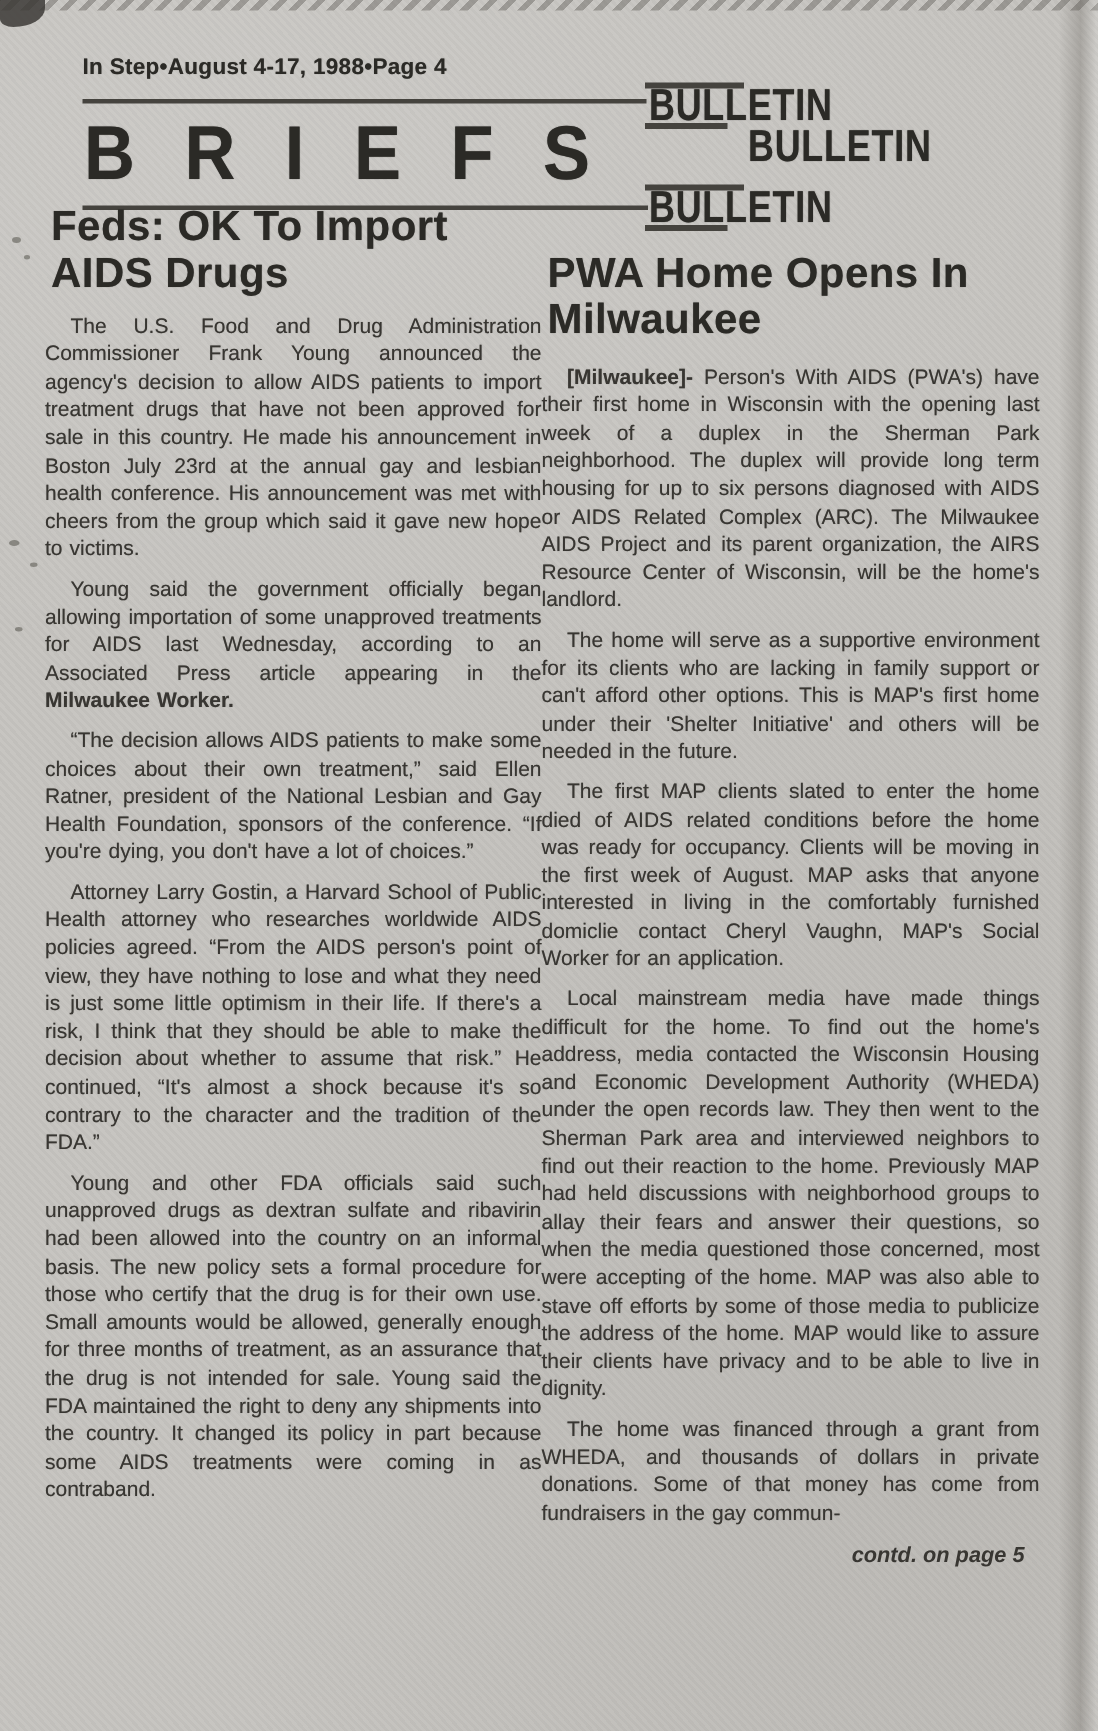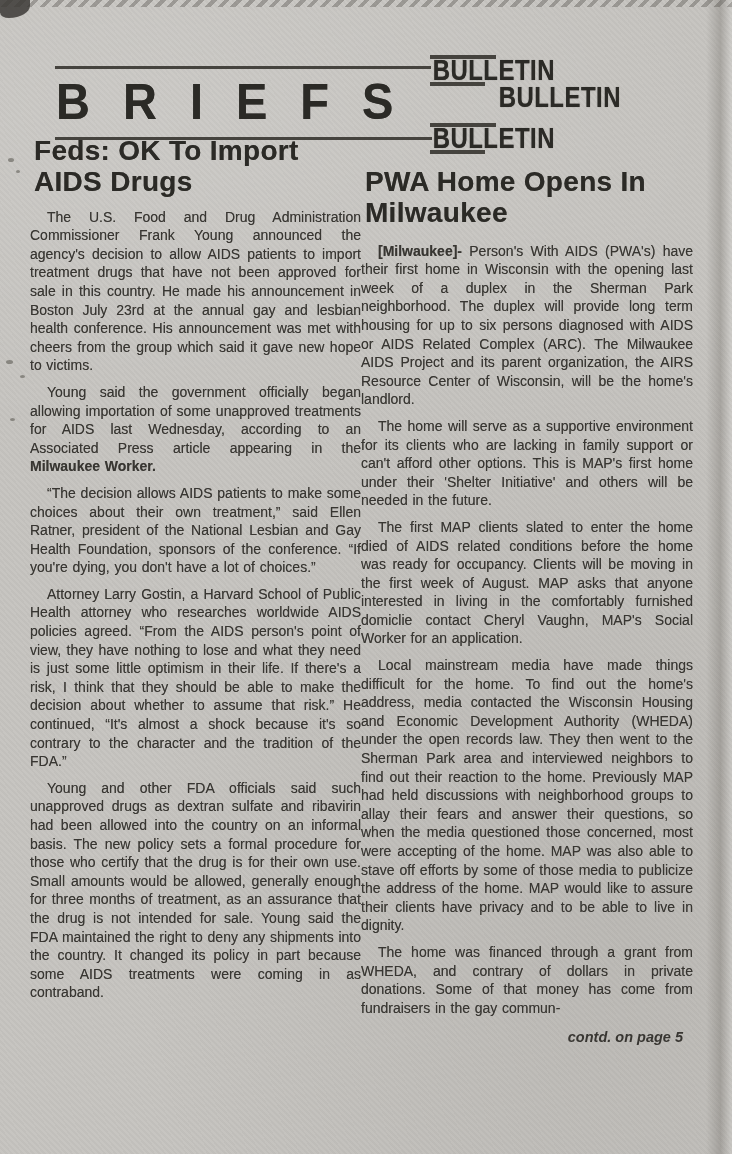--- a/index.html
+++ b/index.html
@@ -117,20 +117,21 @@
 
   <div class="scan-topedge"></div>
   <div class="blob-tl"></div>
   <div class="gutter-shadow-right"></div>
   <div class="speck" style="left:8px;top:158px;width:6px;height:4px;"></div>
   <div class="speck" style="left:16px;top:170px;width:4px;height:3px;"></div>
   <div class="speck" style="left:6px;top:360px;width:7px;height:4px;"></div>
   <div class="speck" style="left:20px;top:375px;width:5px;height:3px;"></div>
   <div class="speck" style="left:10px;top:418px;width:5px;height:3px;"></div>
 
+  <div class="masthead">In Step•August 4-17, 1988•Page 4</div>
   <div class="masthead-rule"></div>
 
   <div class="briefs">BRIEFS</div>
   <div class="briefs-rule"></div>
 
   <div class="bulletin">
     <div class="bulletin-row">
       <div class="bulletin-dash dash-l"></div>
       <span class="bulletin-word">BULLETIN</span>
       <div class="bulletin-dash dash-r"></div>
@@ -156,18 +157,18 @@
       </div>
   </div>
 
   <div class="col col-right">
     <h1 class="headline">PWA Home Opens In Milwaukee</h1>
     <div>
         <p class="para"><span class="b">[Milwaukee]-</span><span> Person's With AIDS (PWA's) have their first home in Wisconsin with the opening last week of a duplex in the Sherman Park neighborhood. The duplex will provide long term housing for up to six persons diagnosed with AIDS or AIDS Related Complex (ARC). The Milwaukee AIDS Project and its parent organization, the AIRS Resource Center of Wisconsin, will be the home's landlord.</span></p>
         <p class="para"><span>The home will serve as a supportive environment for its clients who are lacking in family support or can't afford other options. This is MAP's first home under their 'Shelter Initiative' and others will be needed in the future.</span></p>
         <p class="para"><span>The first MAP clients slated to enter the home died of AIDS related conditions before the home was ready for occupancy. Clients will be moving in the first week of August. MAP asks that anyone interested in living in the comfortably furnished domiclie contact Cheryl Vaughn, MAP's Social Worker for an application.</span></p>
         <p class="para"><span>Local mainstream media have made things difficult for the home. To find out the home's address, media contacted the Wisconsin Housing and Economic Development Authority (WHEDA) under the open records law. They then went to the Sherman Park area and interviewed neighbors to find out their reaction to the home. Previously MAP had held discussions with neighborhood groups to allay their fears and answer their questions, so when the media questioned those concerned, most were accepting of the home. MAP was also able to stave off efforts by some of those media to publicize the address of the home. MAP would like to assure their clients have privacy and to be able to live in dignity.</span></p>
-        <p class="para"><span>The home was financed through a grant from WHEDA, and contrary of dollars in private donations. Some of that money has come from fundraisers in the gay commun-</span></p>
+        <p class="para"><span>The home was financed through a grant from WHEDA, and thousands of dollars in private donations. Some of that money has come from fundraisers in the gay commun-</span></p>
       </div>
     <div class="contd">contd. on page 5</div>
   </div>
 
 </div>
 
 </body></html>

